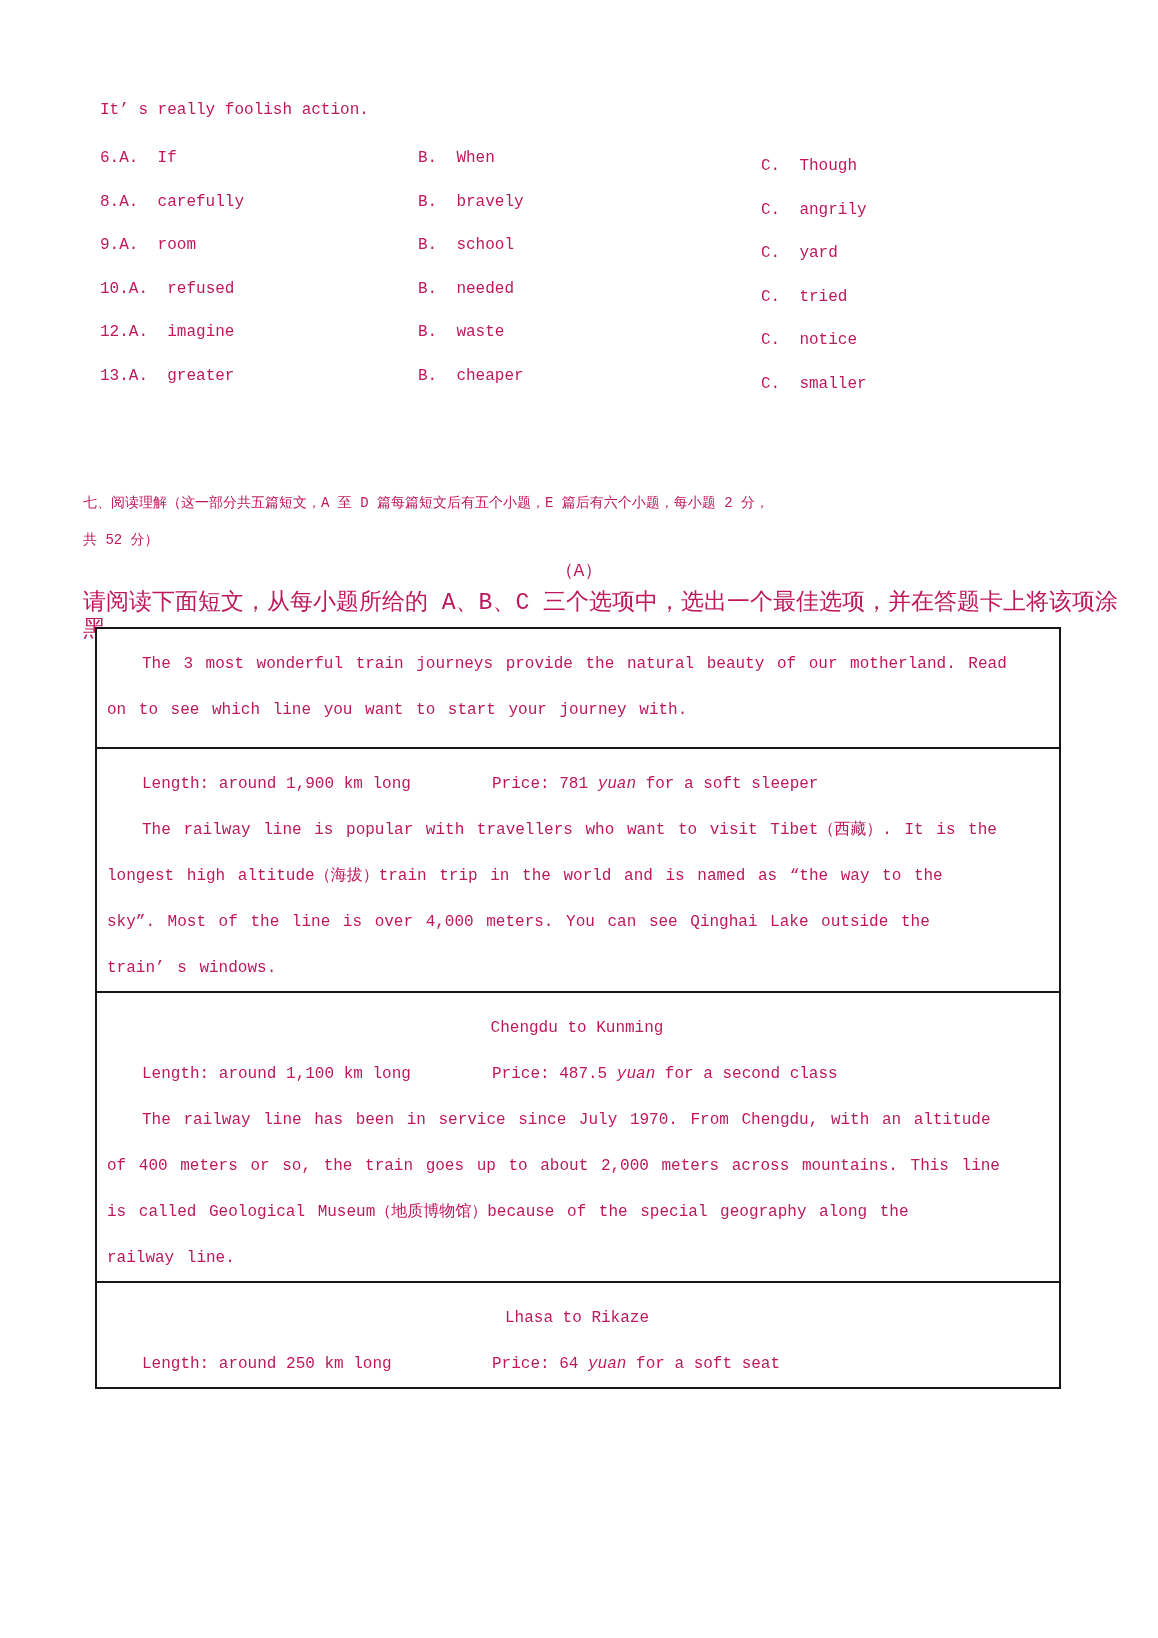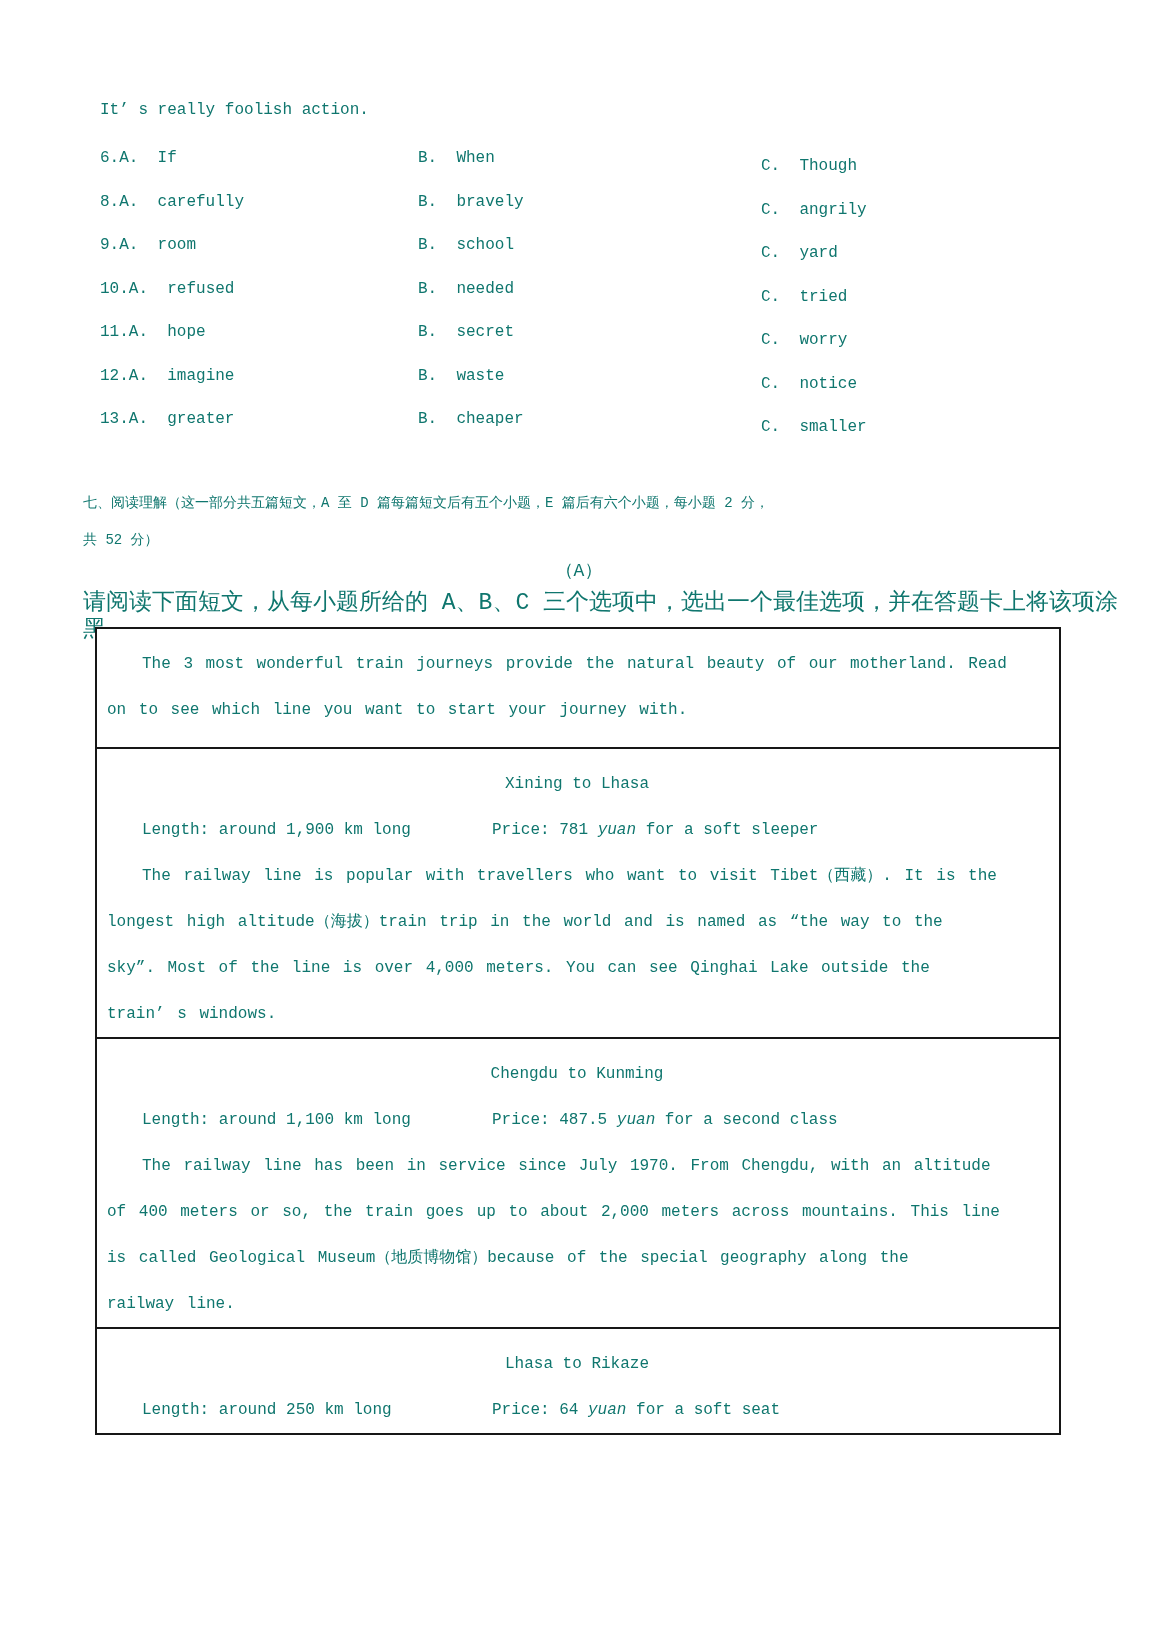--- a/index.html
+++ b/index.html
@@ -1,18 +1,18 @@
 <!DOCTYPE html>
 <html><head>
 <meta charset="utf-8">
 <style>
   html,body { margin:0; padding:0; background:#e8e8e8; }
   .page {
     position:relative; width:1158px; height:1638px; margin:0 auto;
-    background:#ffffff; color:#0f766e;
+    background:#ffffff; color:#be185d;
     font-family:"Liberation Mono","DejaVu Sans Mono",monospace;
     font-size:16px; overflow:hidden;
   }
   .prewrap { white-space:pre-wrap; }
 
   .lead { position:absolute; left:100px; top:99px; margin:0; line-height:22px; }
 
   .questions { position:absolute; left:100px; top:137px; width:1010px; }
   .qrow { position:relative; height:43.5px; line-height:43.5px; }
   .qa { }
@@ -68,25 +68,20 @@
       <span class="qn prewrap">9.</span><span class="qa prewrap">A.  room</span>
       <span class="qb prewrap">B.  school</span>
       <span class="qc prewrap">C.  yard</span>
     </div>
     <div class="qrow">
       <span class="qn prewrap">10.</span><span class="qa prewrap">A.  refused</span>
       <span class="qb prewrap">B.  needed</span>
       <span class="qc prewrap">C.  tried</span>
     </div>
     <div class="qrow">
-      <span class="qn prewrap">11.</span><span class="qa prewrap">A.  hope</span>
-      <span class="qb prewrap">B.  secret</span>
-      <span class="qc prewrap">C.  worry</span>
-    </div>
-    <div class="qrow">
       <span class="qn prewrap">12.</span><span class="qa prewrap">A.  imagine</span>
       <span class="qb prewrap">B.  waste</span>
       <span class="qc prewrap">C.  notice</span>
     </div>
     <div class="qrow">
       <span class="qn prewrap">13.</span><span class="qa prewrap">A.  greater</span>
       <span class="qb prewrap">B.  cheaper</span>
       <span class="qc prewrap">C.  smaller</span>
     </div>
   </div>
@@ -99,21 +94,20 @@
   <p class="instruction prewrap">请阅读下面短文，从每小题所给的 A、B、C 三个选项中，选出一个最佳选项，并在答题卡上将该项涂黑。</p>
 
   <div class="box">
 
     <div class="cell intro-cell">
       <p class="body prewrap">The 3 most wonderful train journeys provide the natural beauty of our motherland. Read
 on to see which line you want to start your journey with.</p>
     </div>
 
     <div class="cell">
-      <div class="stitle">Xining to Lhasa</div>
       <div class="lp">
         <span class="len prewrap">Length: around 1,900 km long</span><span class="price"><span class="prewrap">Price: 781 </span><span class="it prewrap">yuan</span><span class="prewrap"> for a soft sleeper</span></span>
       </div>
       <p class="body prewrap">The railway line is popular with travellers who want to visit Tibet（西藏）. It is the
 longest high altitude（海拔）train trip in the world and is named as “the way to the
 sky”. Most of the line is over 4,000 meters. You can see Qinghai Lake outside the
 train’ s windows.</p>
     </div>
 
     <div class="cell">

